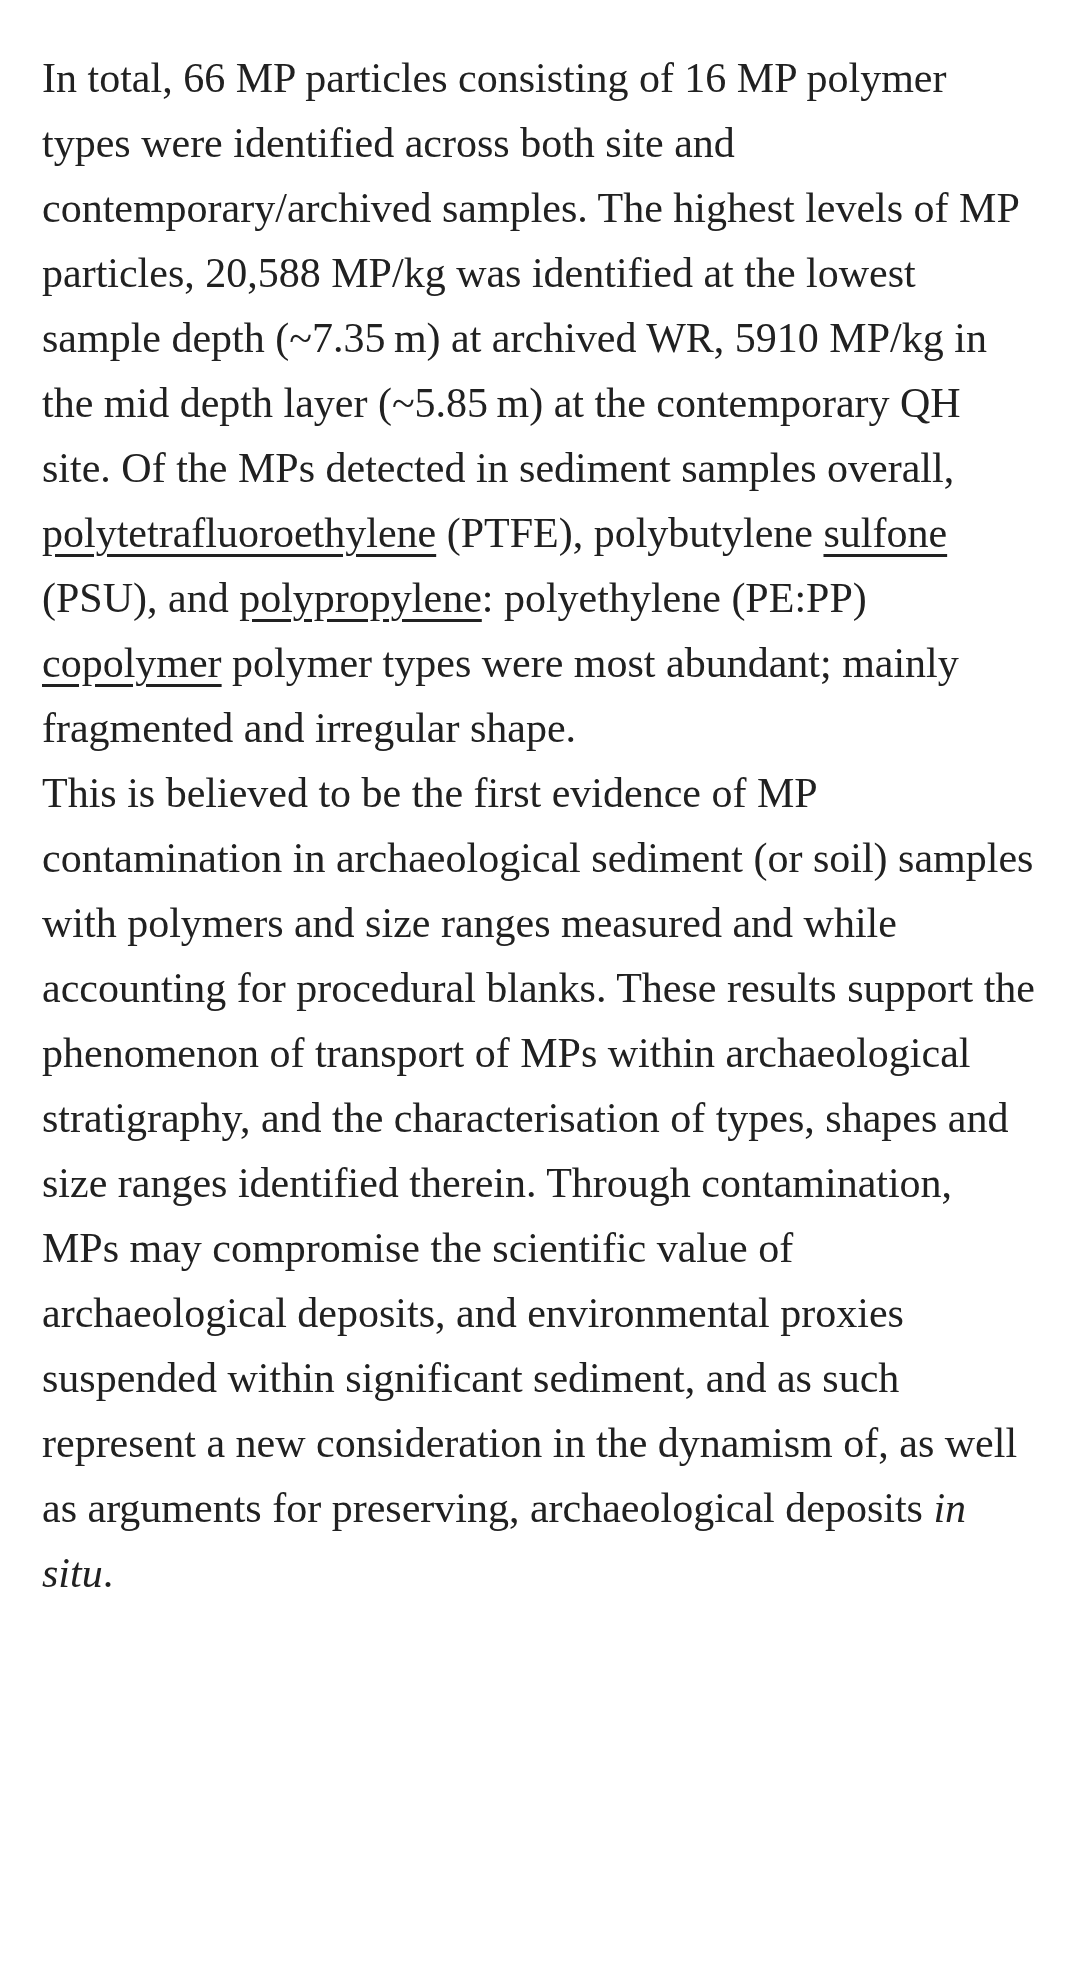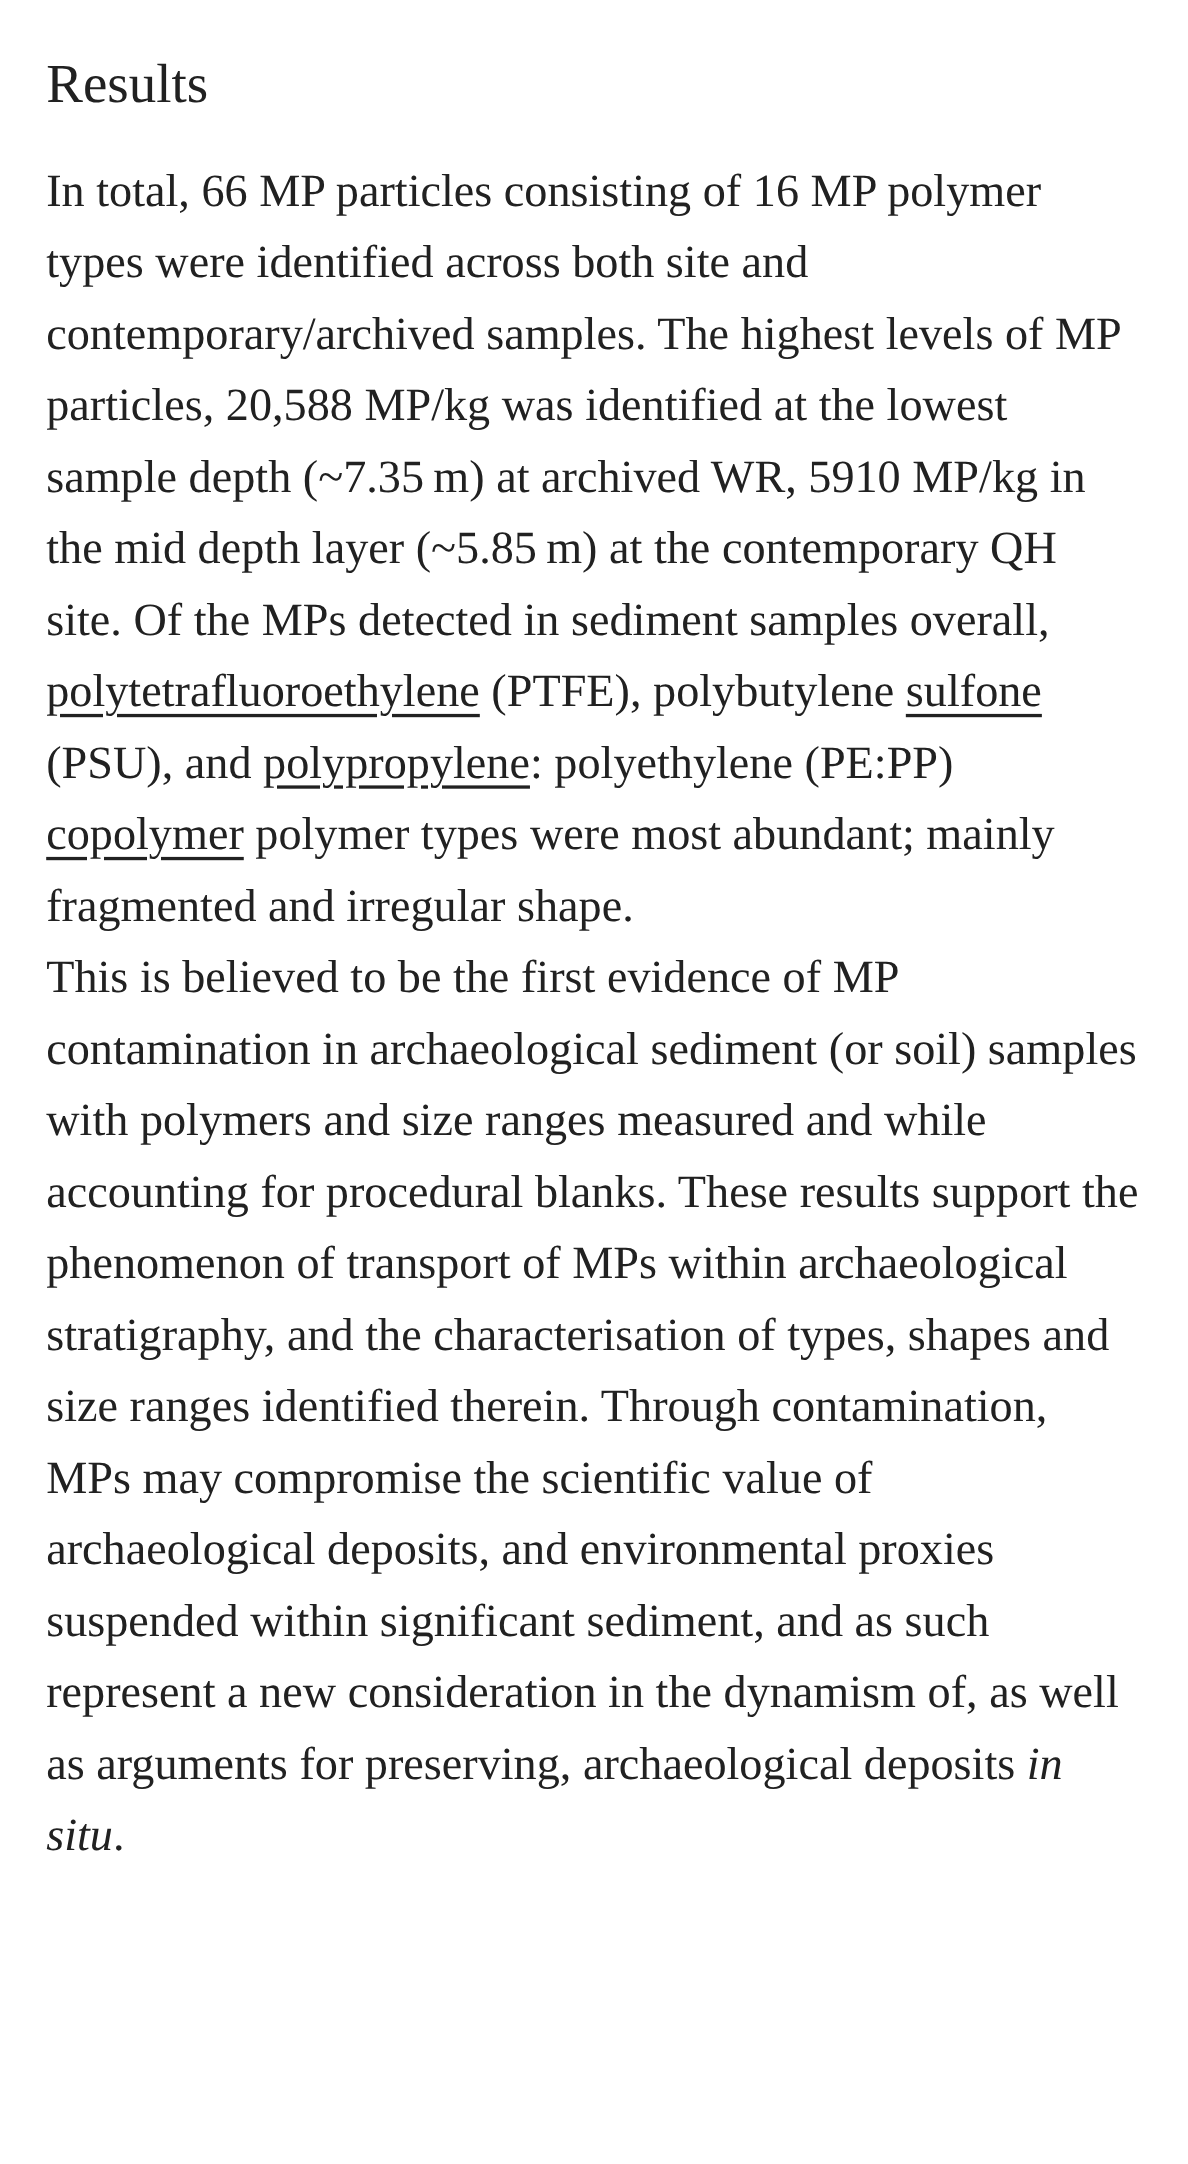--- a/index.html
+++ b/index.html
@@ -46,21 +46,20 @@
   em {
     font-style: italic;
   }
 </style>
 </head>
 <body>
 
 <main class="content">
 
   <section>
-    <h2 class="section-heading">Results</h2>
     <p class="section-paragraph"><span>In total, 66 MP particles consisting of 16 MP polymer types were identified across both site and contemporary/archived samples. The highest levels of MP particles, 20,588 MP/kg was identified at the lowest sample depth (~7.35 m) at archived WR, 5910 MP/kg in the mid depth layer (~5.85 m) at the contemporary QH site. Of the MPs detected in sediment samples overall, </span><a href="#" class="inline-link">polytetrafluoroethylene</a><span> (PTFE), polybutylene </span><a href="#" class="inline-link">sulfone</a><span> (PSU), and </span><a href="#" class="inline-link">polypropylene</a><span>: polyethylene (PE:PP) </span><a href="#" class="inline-link">copolymer</a><span> polymer types were most abundant; mainly fragmented and irregular shape.</span></p>
   </section>
 
   <section>
     <p class="section-paragraph"><span>This is believed to be the first evidence of MP contamination in archaeological sediment (or soil) samples with polymers and size ranges measured and while accounting for procedural blanks. These results support the phenomenon of transport of MPs within archaeological stratigraphy, and the characterisation of types, shapes and size ranges identified therein. Through contamination, MPs may compromise the scientific value of archaeological deposits, and environmental proxies suspended within significant sediment, and as such represent a new consideration in the dynamism of, as well as arguments for preserving, archaeological deposits </span><em>in situ</em><span>.</span></p>
   </section>
 
 </main>
 
 </body></html>

